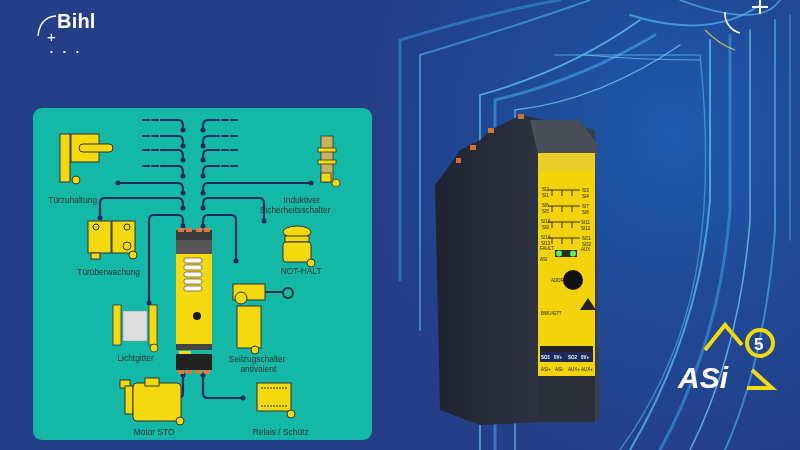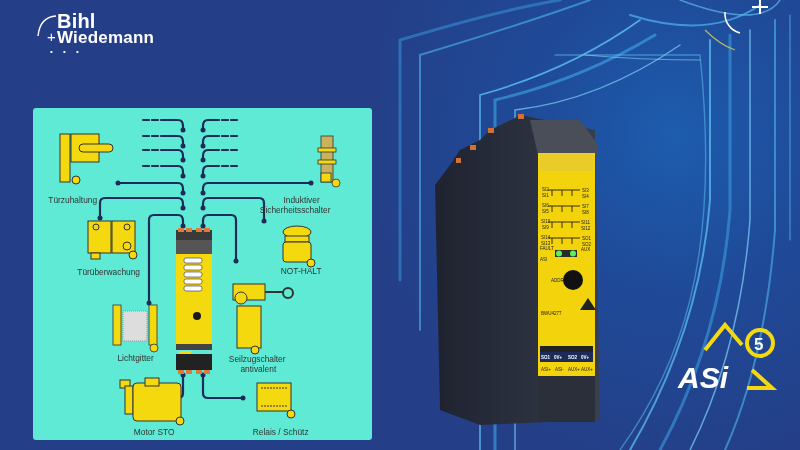--- a/index.html
+++ b/index.html
@@ -18,21 +18,21 @@
   .logo { position: absolute; left: 30px; top: 8px; width: 150px; height: 50px; color: #fff; }
   .logo .l1 { position: absolute; left: 27px; top: 2px; font-size: 20px; font-weight: bold; letter-spacing: 0.2px; }
   .logo .l2 { position: absolute; left: 27px; top: 20px; font-size: 17px; font-weight: bold; letter-spacing: 0.2px; }
   .logo .plus { position: absolute; left: 17px; top: 20px; font-size: 15px; }
   .logo .dots { position: absolute; left: 20px; top: 39px; font-size: 8px; letter-spacing: 4px; }
   .logo svg { position: absolute; left: 6px; top: 6px; }
 
   
   .panel {
     position: absolute; left: 33px; top: 108px; width: 339px; height: 332px;
-    background: #5eead4; border-radius: 3px;
+    background: #14b8a6; border-radius: 9px;
   }
   .panel svg { position: absolute; left: 0; top: 0; }
   .lbl {
     position: absolute; font-size: 9.5px; color: #333; text-align: center;
     font-family: "Liberation Sans", sans-serif; line-height: 11px; white-space: nowrap;
     transform: scaleX(0.88);
   }
 
   
   .device { position: absolute; left: 420px; top: 90px; width: 200px; height: 340px; }
@@ -71,21 +71,20 @@
   <line x1="372" y1="7" x2="388" y2="7" stroke="#ffffff" stroke-width="2"></line>
   <path d="M325 30 Q340 45 355 50" stroke="#d9d24a" stroke-width="1.2" fill="none" opacity="0.8"></path>
 </svg>
 
 <div class="logo">
   <svg width="22" height="26" viewBox="0 0 22 26">
     <path d="M20 2 Q4 3 2 22" fill="none" stroke="#fff" stroke-width="1.4"></path>
   </svg>
   <span class="l1">Bihl</span>
   <span class="plus">+</span>
-  <span class="l2">Wiedemann</span>
   <span class="dots">• • •</span>
 </div>
 
 <div class="panel">
   <svg width="339" height="332" viewBox="0 0 339 332">
     <g fill="none" stroke="#1c2b5a" stroke-width="2.2" stroke-linecap="round">
 
       <g stroke-dasharray="6 3">
         <path d="M110 12 L135 12"></path>
           <path d="M110 28 L135 28"></path>

